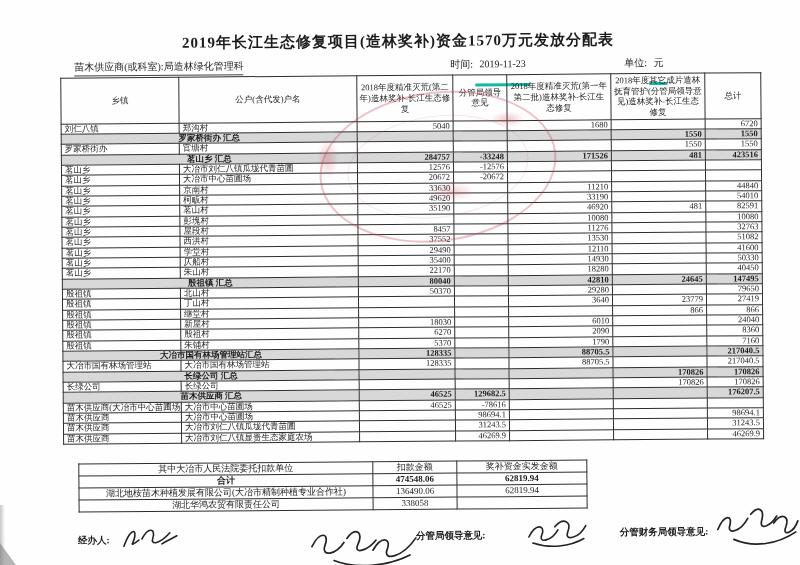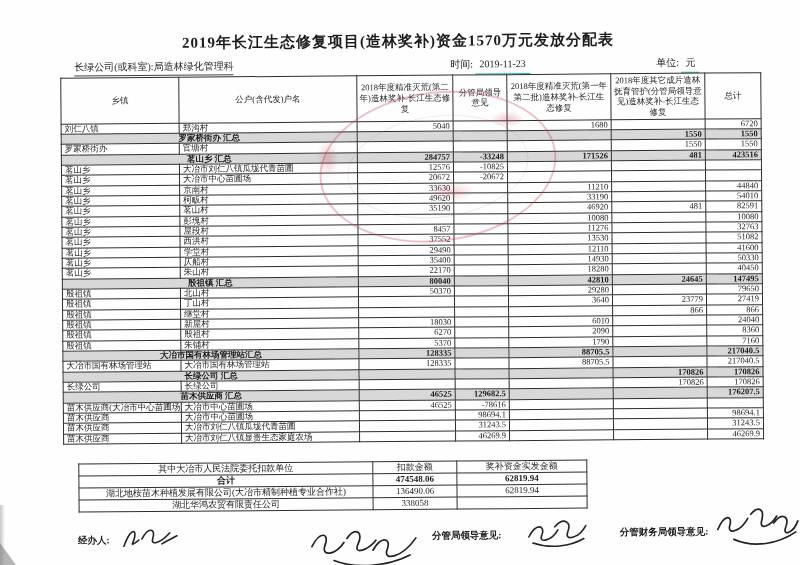--- a/index.html
+++ b/index.html
@@ -8,24 +8,24 @@
     position:relative; width:800px; height:565px; background:#fefefe;
     overflow:hidden; font-family:"Liberation Serif","DejaVu Serif",serif; color:#1c1c1c;
   }
   .tilt { position:absolute; inset:0; transform:rotate(-0.45deg); transform-origin:400px 300px; }
   .doc-title {
     position:absolute; top:32px; left:0; right:0; text-align:center;
     font-size:15px; font-weight:bold; letter-spacing:1px;
   }
   .meta { position:absolute; top:58px; left:62px; width:700px; height:16px; font-size:10px; }
   .meta .seg { position:absolute; white-space:nowrap; }
-  .meta .u { border-bottom:1px solid #14b8a6; padding:0 4px 4px 4px; }
+  .meta .u { border-bottom:3px solid #14b8a6; padding:0 4px 14px 4px; }
   .m-dept { left:14px; border-bottom:1px solid #444; padding-bottom:1px; }
   .m-time { left:390px; }
-  .m-unit { left:596px;text-align:center; }
+  .m-unit { left:564px;text-align:center; }
 
   table { border-collapse:collapse; table-layout:fixed; }
   .main-table { position:absolute; top:75px; left:62px; width:700px; }
   .main-table th, .main-table td {
     border:1px solid #2e2e2e; font-weight:normal;
     font-size:8.5px; overflow:hidden;
   }
   .main-table th { padding:1px 2px; line-height:1.25; text-align:center; white-space:normal; height:32px; }
   .main-table td { padding:0 3px; height:10px; line-height:1.1; white-space:nowrap; }
   .main-table td.txt { text-align:left; }
@@ -73,21 +73,21 @@
 </style>
 </head>
 <body>
 
 <div class="page">
   <div class="tilt">
 
     <div class="doc-title">2019年长江生态修复项目(造林奖补)资金1570万元发放分配表</div>
 
     <div class="meta">
-      <span class="seg m-dept"><span>长绿公司(或科室):</span><span>局造林绿化管理科</span></span>
+      <span class="seg m-dept"><span>苗木供应商(或科室):</span><span>局造林绿化管理科</span></span>
       <span class="seg m-time"><span>时间:</span> <span class="u">2019-11-23</span></span>
       <span class="seg m-unit"><span>单位:</span> <span class="u">元</span></span>
     </div>
 
     <table class="main-table">
       <colgroup>
         <col style="width:118px">
           <col style="width:178px">
           <col style="width:96px">
         <col style="width:54px">
@@ -138,21 +138,21 @@
             <td class="num">284757</td>
             <td class="num">-33248</td>
             <td class="num">171526</td>
             <td class="num">481</td>
             <td class="num">423516</td>
           </tr>
           <tr>
             <td class="txt">茗山乡</td>
             <td class="txt">大冶市刘仁八镇瓜垅代青苗圃</td>
             <td class="num">12576</td>
-            <td class="num">-10825</td>
+            <td class="num">-12576</td>
             <td class="num"></td>
             <td class="num"></td>
             <td class="num"></td>
           </tr>
           <tr>
             <td class="txt">茗山乡</td>
             <td class="txt">大冶市中心苗圃场</td>
             <td class="num">20672</td>
             <td class="num">-20672</td>
             <td class="num"></td>
@@ -423,21 +423,21 @@
         </svg>
       </span>
 
       <span class="lab" style="left:166px; top:12px;margin-top:36px;">财务负责人意见:</span>
       <span class="sig" style="left:242px; top:2px;">
         <svg width="128" height="48" viewBox="0 0 128 48">
           <path d="M6 24 C14 8 24 10 19 23 C15 35 30 32 38 20 M41 16 C50 4 58 10 52 22 C47 33 62 28 70 18 M67 28 C76 13 86 16 81 28 C77 39 96 36 110 16 M28 38 C50 47 82 44 104 33" fill="none" stroke="#222" stroke-width="1.7" stroke-linecap="round"></path>
         </svg>
       </span>
 
-      <span class="lab" style="left:368px; top:10px;">分管局领导意见:</span>
+      <span class="lab" style="left:352px; top:10px;">分管局领导意见:</span>
       <span class="sig" style="left:460px; top:-6px;">
         <svg width="70" height="40" viewBox="0 0 70 40">
           <path d="M5 24 C12 10 22 12 18 22 C14 31 28 28 34 17 M31 14 C40 4 48 9 44 19 C40 29 55 26 62 13 M9 30 C26 36 46 34 60 26" fill="none" stroke="#222" stroke-width="1.6" stroke-linecap="round"></path>
         </svg>
       </span>
 
       <span class="lab" style="left:556px; top:8px;">分管财务局领导意见:</span>
       <span class="sig" style="left:648px; top:-16px;">
         <svg width="92" height="50" viewBox="0 0 92 50">
           <path d="M6 28 C13 12 21 14 18 24 C15 34 29 30 36 17 M39 13 C47 4 53 8 50 19 C47 30 59 25 65 15 M62 22 C70 11 78 15 74 26 C70 36 82 32 86 20 M22 38 C42 47 66 43 84 31" fill="none" stroke="#222" stroke-width="1.7" stroke-linecap="round"></path>

